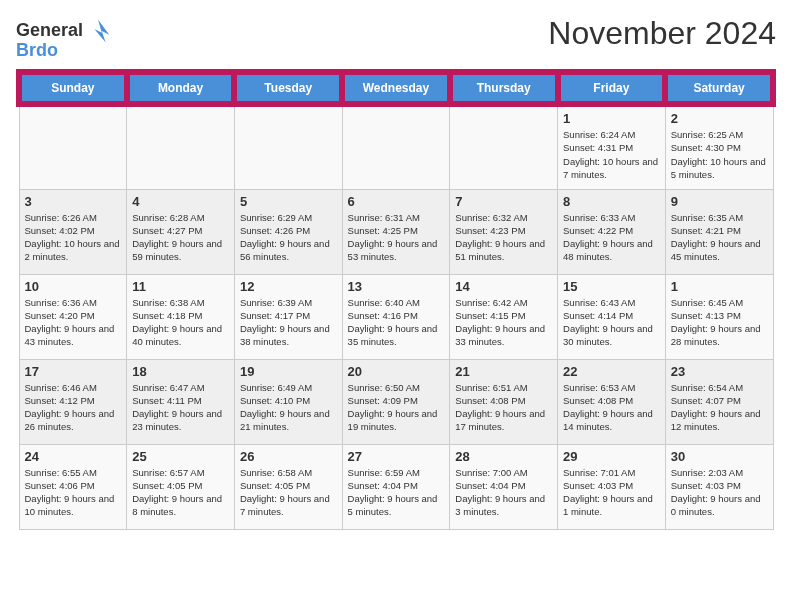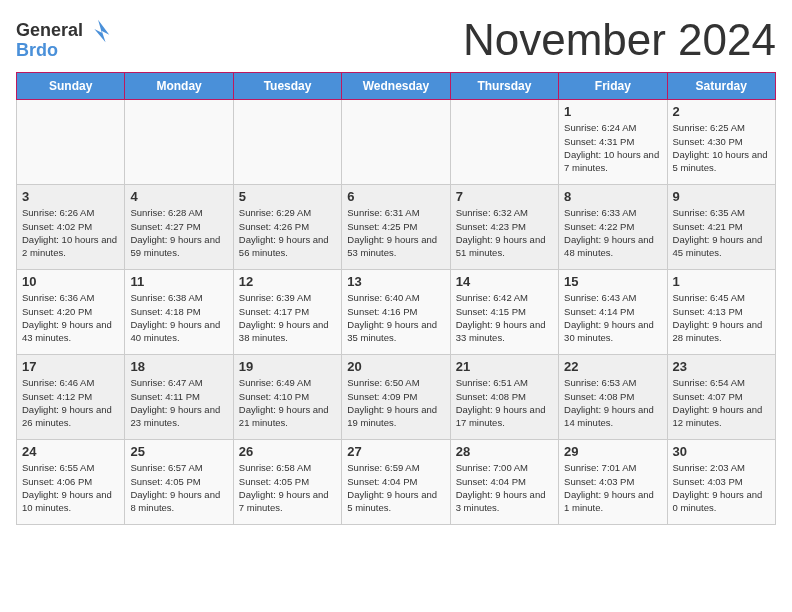--- a/index.html
+++ b/index.html
@@ -37,42 +37,42 @@
     }
     .logo-icon {
       width: 28px;
       height: 28px;
       margin-left: 2px;
     }
     .title-block {
       text-align: right;
     }
     .month-title {
-      font-size: 44px;
+      font-size: 32px;
       font-weight: normal;
       color: #333;
       line-height: 1.1;
     }
     .subtitle {
       font-size: 14px;
       color: #555;
       margin-top: 2px;
     }
     .calendar {
       width: 100%;
       border-collapse: collapse;
       margin-top: 8px;
     }
     .calendar thead tr th {
       background: #4a90d9;
       color: #fff;
       font-size: 12px;
       font-weight: bold;
       padding: 6px 4px;
-      border: 1px solid #be185d;
+      border: 6px solid #be185d;
       text-align: center;
     }
     .calendar tbody tr td {
       border: 1px solid #ccc;
       vertical-align: top;
       padding: 4px 5px;
       min-height: 80px;
       height: 85px;
       font-size: 10px;
       color: #333;

